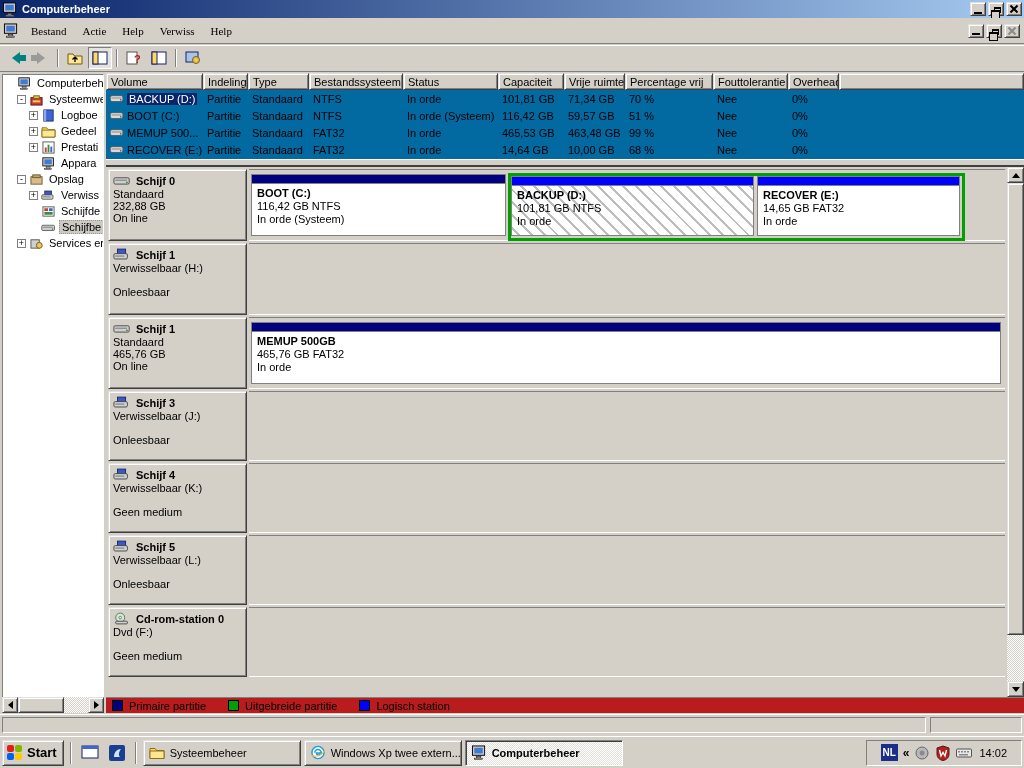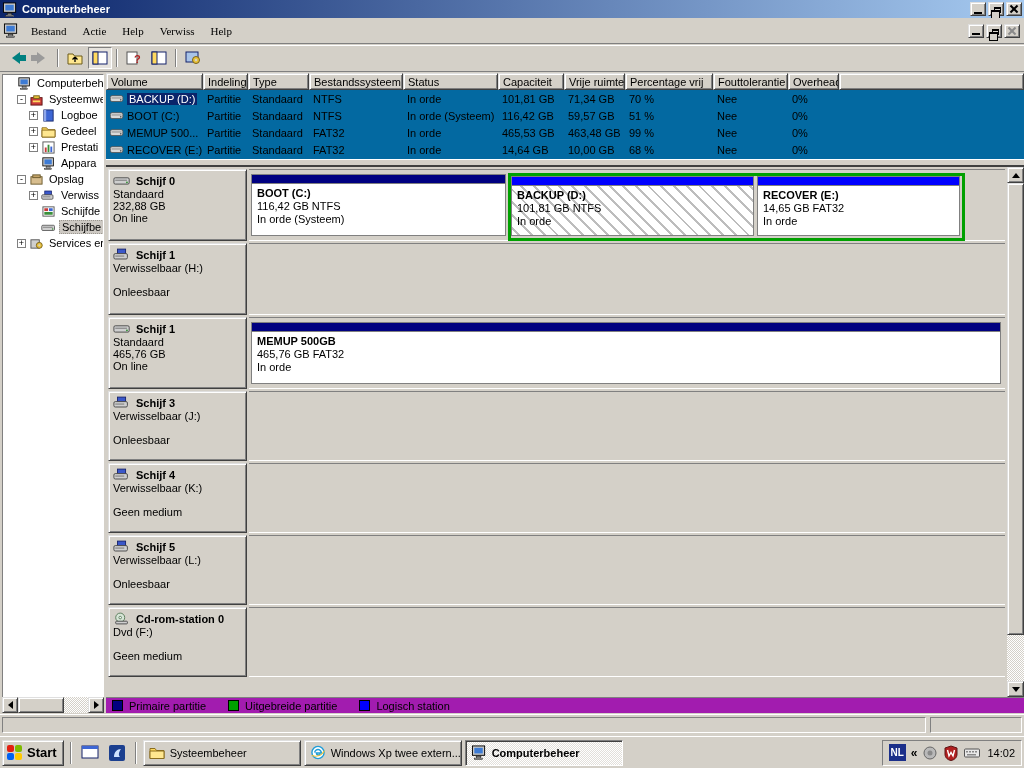--- a/index.html
+++ b/index.html
@@ -102,21 +102,21 @@
 
   
   .vscroll { position:absolute; left:1007px; top:167px; width:17px; height:530px; background:#d4d0c8; }
   .vscroll .sbtn{ width:17px; }
   .vthumb { position:absolute; left:0; top:16px; width:17px; height:452px; }
   .vtrack { position:absolute; left:0; top:468px; width:17px; height:46px;
             background:repeating-conic-gradient(#fff 0 25%, #d4d0c8 0 50%) 0 0/2px 2px; }
   .vdown { position:absolute; left:0; top:514px; }
 
   
-  .legend { position:absolute; left:106px; top:697px; width:918px; height:16px; background:#a21caf;
+  .legend { position:absolute; left:106px; top:697px; width:918px; height:16px; background:#b91c1c;
             display:flex; align-items:center; gap:6px; padding-left:6px; border-top:1px solid #808080; }
   .lswatch { width:11px; height:11px; border:1px solid #000; }
   .litem { margin-right:16px; display:flex; align-items:center; gap:6px; }
 
   
   .statusbar { position:absolute; left:0; top:714px; width:1024px; height:20px; background:#d4d0c8;
                border-top:1px solid #fff; display:flex; gap:4px; padding:2px 2px; }
   .spanel { height:16px; border:1px solid; border-color:#808080 #fff #fff #808080; }
   .sp1 { flex:1; } .sp2 { width:92px; }
 
@@ -125,21 +125,21 @@
              border-top:1px solid #fff; display:flex; align-items:center; padding:0 2px; gap:3px; }
   .startbtn { height:26px; padding:0 6px 0 4px; display:flex; align-items:center; gap:4px; font-weight:bold; font-size:13px; }
   .xpflag { width:16px; height:16px; display:grid; grid-template-columns:7px 7px; grid-template-rows:7px 7px; gap:1px; }
   .xpflag i { border-radius:2px; }
   .qsep { width:2px; height:22px; margin:0 3px; border-left:1px solid #808080; border-right:1px solid #fff; }
   .qbtn { width:24px; height:24px; display:flex; align-items:center; justify-content:center; }
   .taskbtn { height:26px; width:158px; display:flex; align-items:center; gap:5px; padding:0 5px; overflow:hidden; white-space:nowrap; }
   .taskbtn.active { border:1px solid; border-color:#808080 #fff #fff #808080; box-shadow:inset 1px 1px 0 #404040;
                     background:repeating-conic-gradient(#fff 0 25%, #e2dfda 0 50%) 0 0/2px 2px; font-weight:bold; }
   .tico16 { width:16px; height:15px; flex:0 0 16px; }
-  .tray { margin-left:auto; height:26px; display:flex; align-items:center; gap:5px; padding:0 6px;
+  .tray { margin-left:auto; height:26px; display:flex; align-items:center; gap:5px; padding:0 14px;
           border:1px solid; border-color:#808080 #fff #fff #808080; }
   .nlbadge { width:17px; height:17px; background:#1b2f8a; color:#fff; font-weight:bold; font-size:10px;
              display:flex; align-items:center; justify-content:center; }
   .chev { font-size:12px; font-weight:bold; }
   .clock { margin-left:2px; }
   .trayico { width:16px; height:16px; }
   svg { display:block; }
 </style>
 </head>
 <body>

